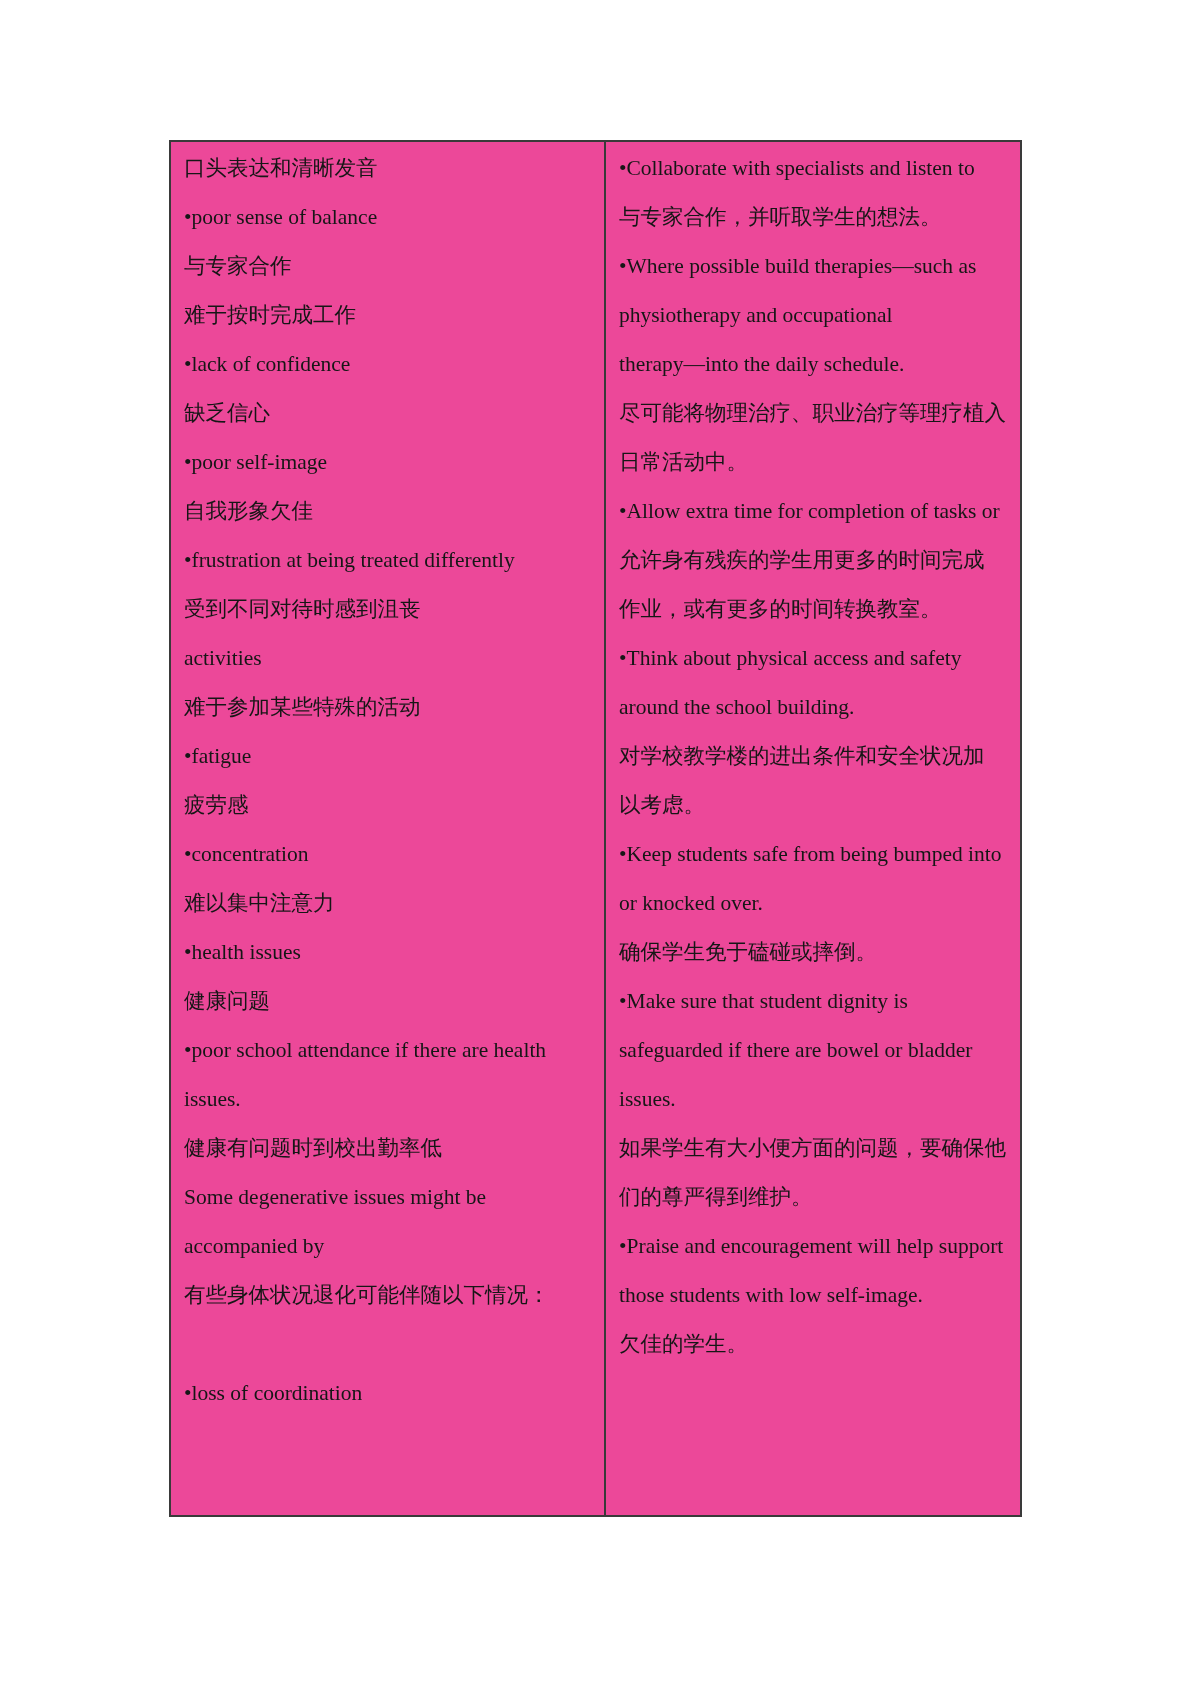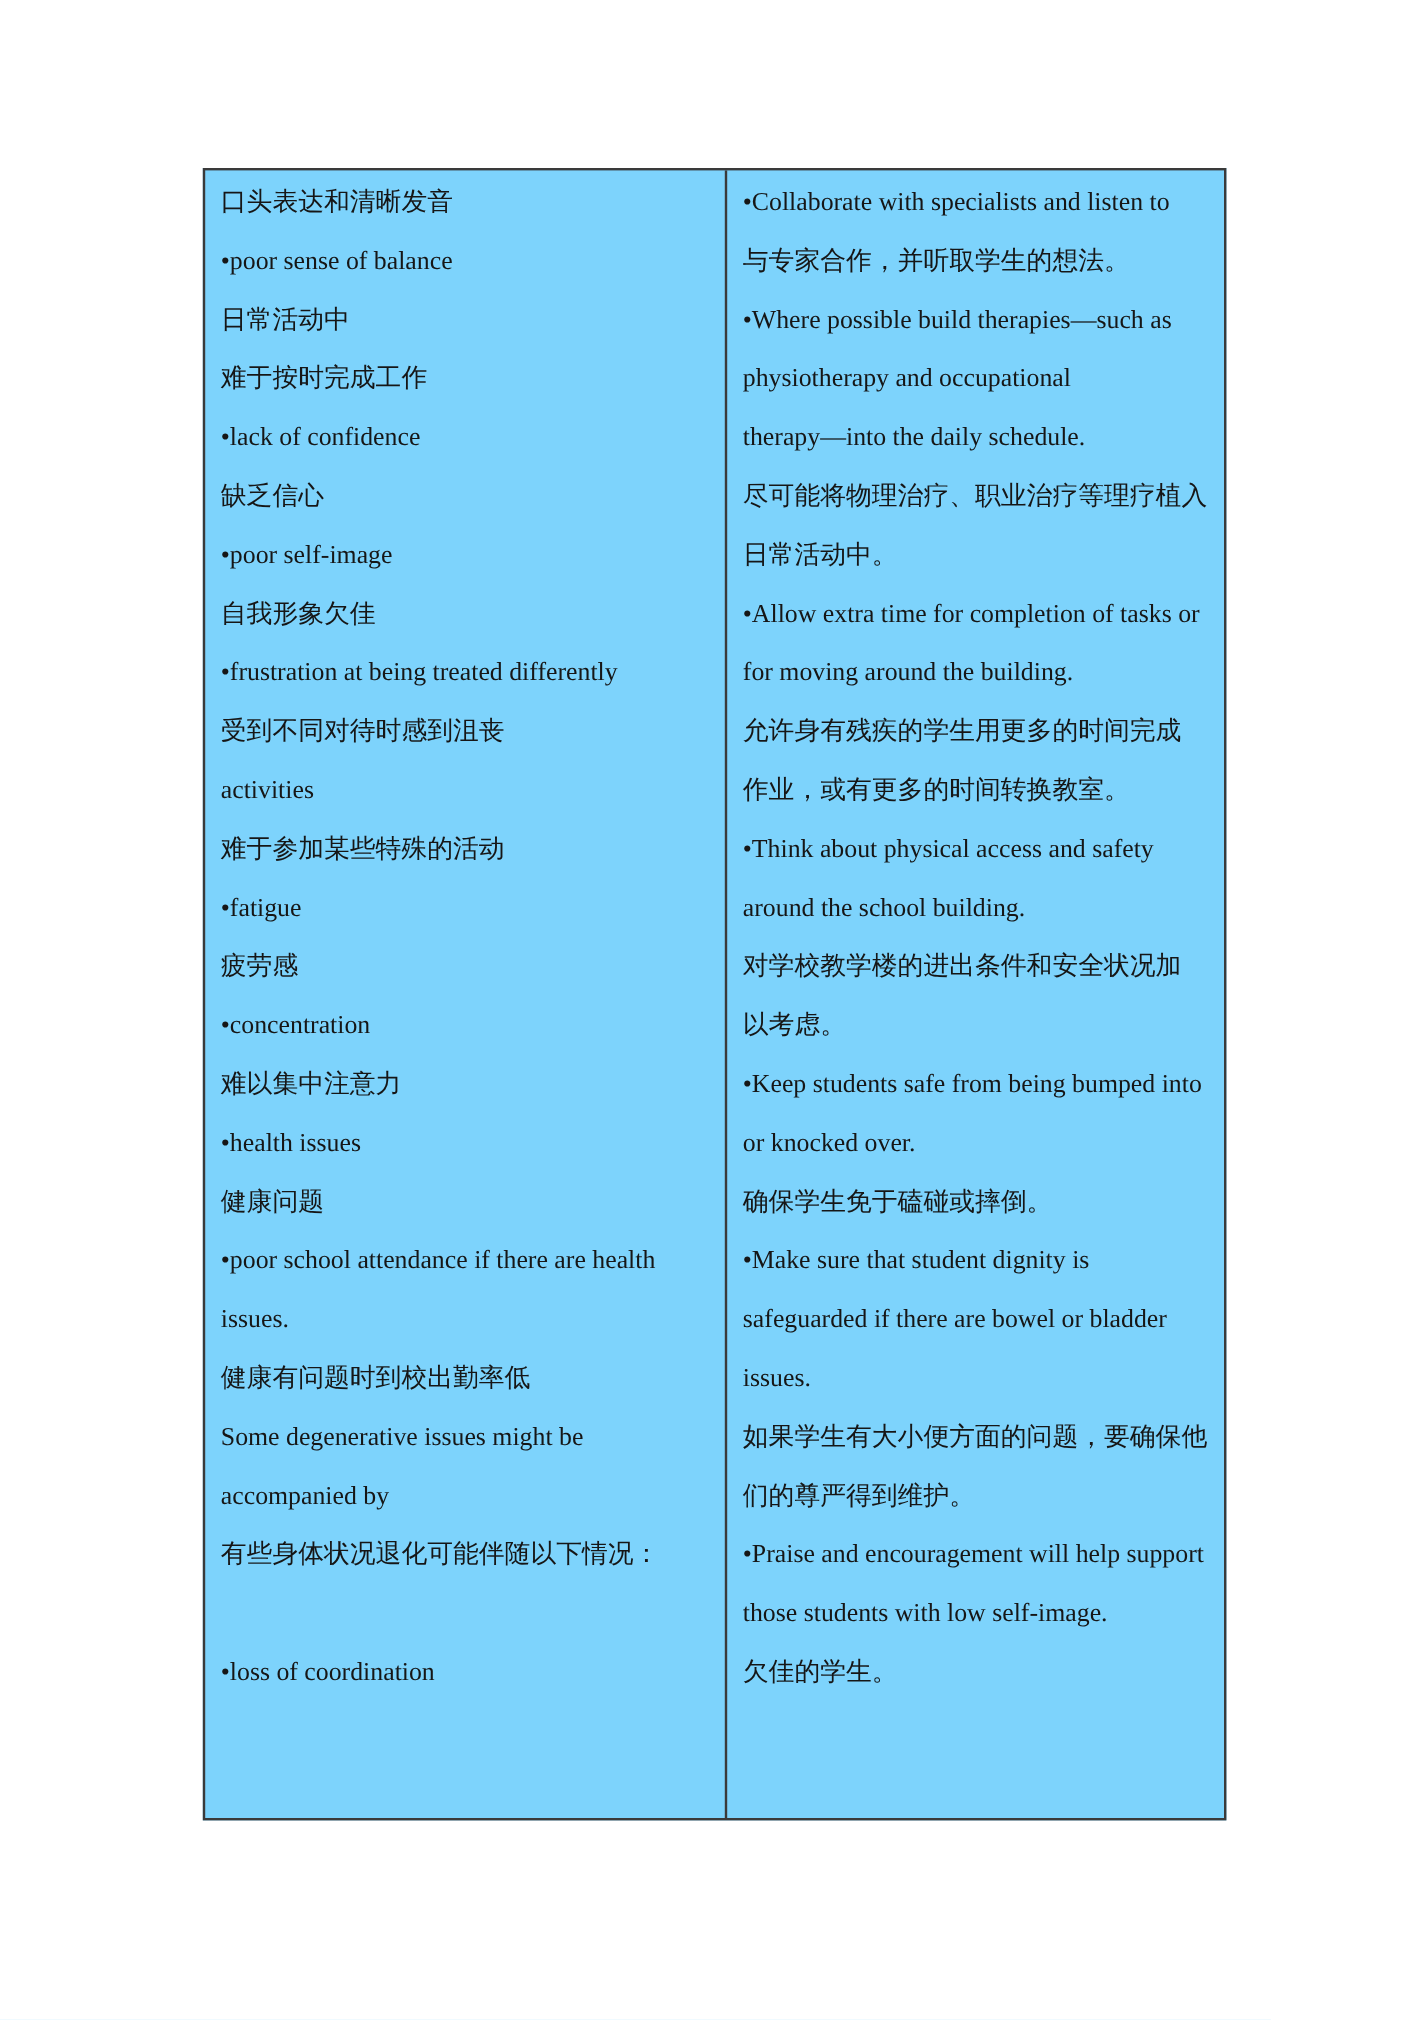--- a/index.html
+++ b/index.html
@@ -18,21 +18,21 @@
   }
   .btable {
     position: absolute;
     left: 169px;
     top: 140px;
     width: 853px;
     height: 1377px;
     box-sizing: border-box;
     border: 2px solid #3a3a3a;
     display: flex;
-    background: #7dd3fc;
+    background: #ec4899;
   }
   .cell {
     box-sizing: border-box;
     padding: 2px 13px 0 13px;
     overflow: visible;
   }
   .cell-left {
     width: 435px;
     border-right: 2px solid #3a3a3a;
   }
@@ -50,21 +50,21 @@
 </style>
 </head>
 <body>
 
 <div class="page">
   <div class="btable">
 
     <div class="cell cell-left">
       <p class="line">口头表达和清晰发音</p>
       <p class="line">•poor sense of balance</p>
-      <p class="line">日常活动中</p>
+      <p class="line">与专家合作</p>
       <p class="line">难于按时完成工作</p>
       <p class="line">•lack of confidence</p>
       <p class="line">缺乏信心</p>
       <p class="line">•poor self-image</p>
       <p class="line">自我形象欠佳</p>
       <p class="line">•frustration at being treated differently</p>
       <p class="line">受到不同对待时感到沮丧</p>
       <p class="line">activities</p>
       <p class="line">难于参加某些特殊的活动</p>
       <p class="line">•fatigue</p>
@@ -85,21 +85,20 @@
 
     <div class="cell cell-right">
       <p class="line">•Collaborate with specialists and listen to</p>
       <p class="line">与专家合作，并听取学生的想法。</p>
       <p class="line">•Where possible build therapies—such as</p>
       <p class="line">physiotherapy and occupational</p>
       <p class="line">therapy—into the daily schedule.</p>
       <p class="line">尽可能将物理治疗、职业治疗等理疗植入</p>
       <p class="line">日常活动中。</p>
       <p class="line">•Allow extra time for completion of tasks or</p>
-      <p class="line">for moving around the building.</p>
       <p class="line">允许身有残疾的学生用更多的时间完成</p>
       <p class="line">作业，或有更多的时间转换教室。</p>
       <p class="line">•Think about physical access and safety</p>
       <p class="line">around the school building.</p>
       <p class="line">对学校教学楼的进出条件和安全状况加</p>
       <p class="line">以考虑。</p>
       <p class="line">•Keep students safe from being bumped into</p>
       <p class="line">or knocked over.</p>
       <p class="line">确保学生免于磕碰或摔倒。</p>
       <p class="line">•Make sure that student dignity is</p>

